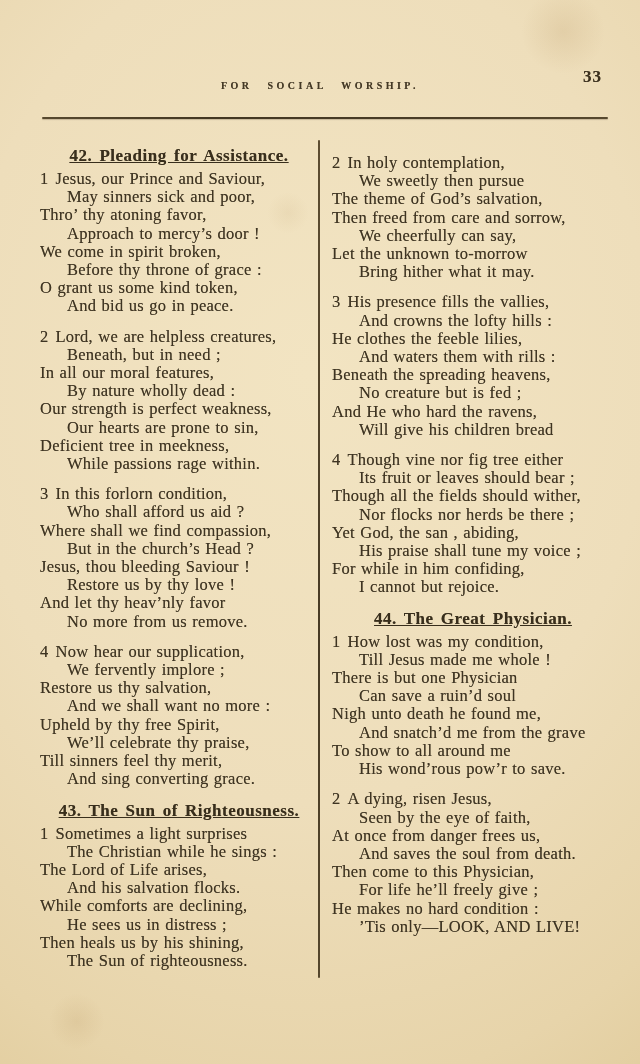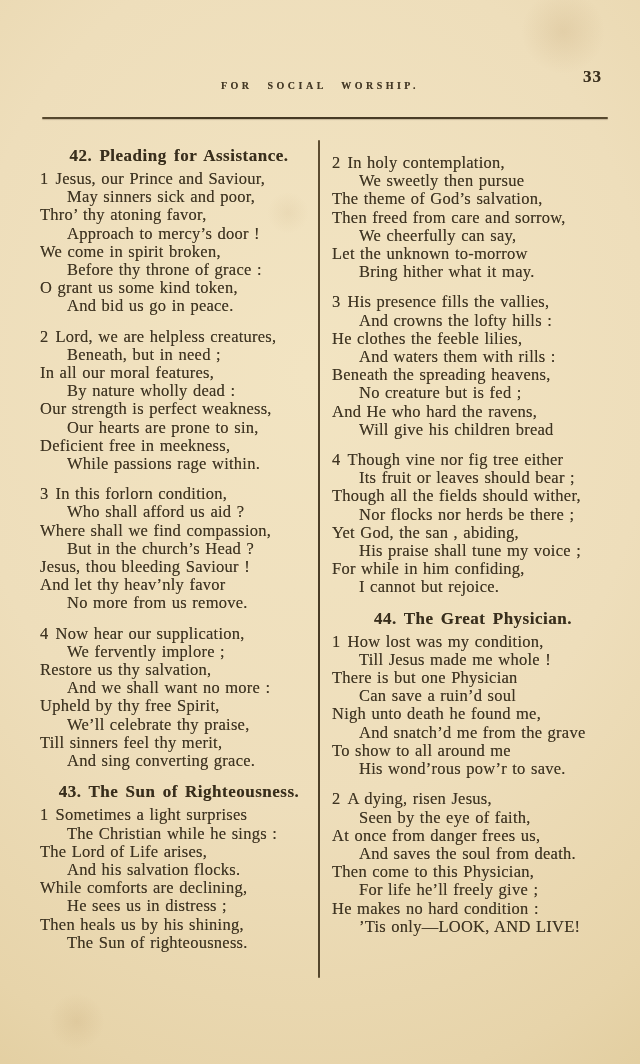--- a/index.html
+++ b/index.html
@@ -43,20 +43,21 @@
   .col.left{ width:278px; padding-top:6px; }
   .divider{ width:2px; height:838px; background:linear-gradient(#5d4d31,#473a24 60%,#54462c); border-radius:1px; }
   .col.right{ flex:1; padding-left:12px; padding-top:14px; }
   .hymn-title{
     font-weight:bold;text-align:center;
     font-size:17px;line-height:20px;
     letter-spacing:.5px;word-spacing:2.5px;
     margin:8px 0 4px 0;
     color:#382e1c;
     white-space:nowrap;
+    text-decoration:underline;
   }
   .col .hymn-title:first-child{ margin-top:0; }
   .verse{ margin-bottom:12px; }
   .verse:last-child{ margin-bottom:0; }
   .line{
     font-size:16.5px;line-height:18.2px;
     letter-spacing:.25px;word-spacing:1px;
     white-space:nowrap;
   }
   .line.indent{ padding-left:27px; }
@@ -82,29 +83,30 @@
           <div class="line">O grant us some kind token,</div>
           <div class="line indent">And bid us go in peace.</div>
         </div>
         <div class="verse">
           <div class="line"><span class="vnum">2</span>Lord, we are helpless creatures,</div>
           <div class="line indent">Beneath, but in need ;</div>
           <div class="line">In all our moral features,</div>
           <div class="line indent">By nature wholly dead :</div>
           <div class="line">Our strength is perfect weakness,</div>
           <div class="line indent">Our hearts are prone to sin,</div>
-          <div class="line">Deficient free in meekness,</div>
+          <div class="line">Deficient tree in meekness,</div>
           <div class="line indent">While passions rage within.</div>
         </div>
         <div class="verse">
           <div class="line"><span class="vnum">3</span>In this forlorn condition,</div>
           <div class="line indent">Who shall afford us aid ?</div>
           <div class="line">Where shall we find compassion,</div>
           <div class="line indent">But in the church’s Head ?</div>
           <div class="line">Jesus, thou bleeding Saviour !</div>
+          <div class="line indent">Restore us by thy love !</div>
           <div class="line">And let thy heav’nly favor</div>
           <div class="line indent">No more from us remove.</div>
         </div>
         <div class="verse">
           <div class="line"><span class="vnum">4</span>Now hear our supplication,</div>
           <div class="line indent">We fervently implore ;</div>
           <div class="line">Restore us thy salvation,</div>
           <div class="line indent">And we shall want no more :</div>
           <div class="line">Upheld by thy free Spirit,</div>
           <div class="line indent">We’ll celebrate thy praise,</div>

